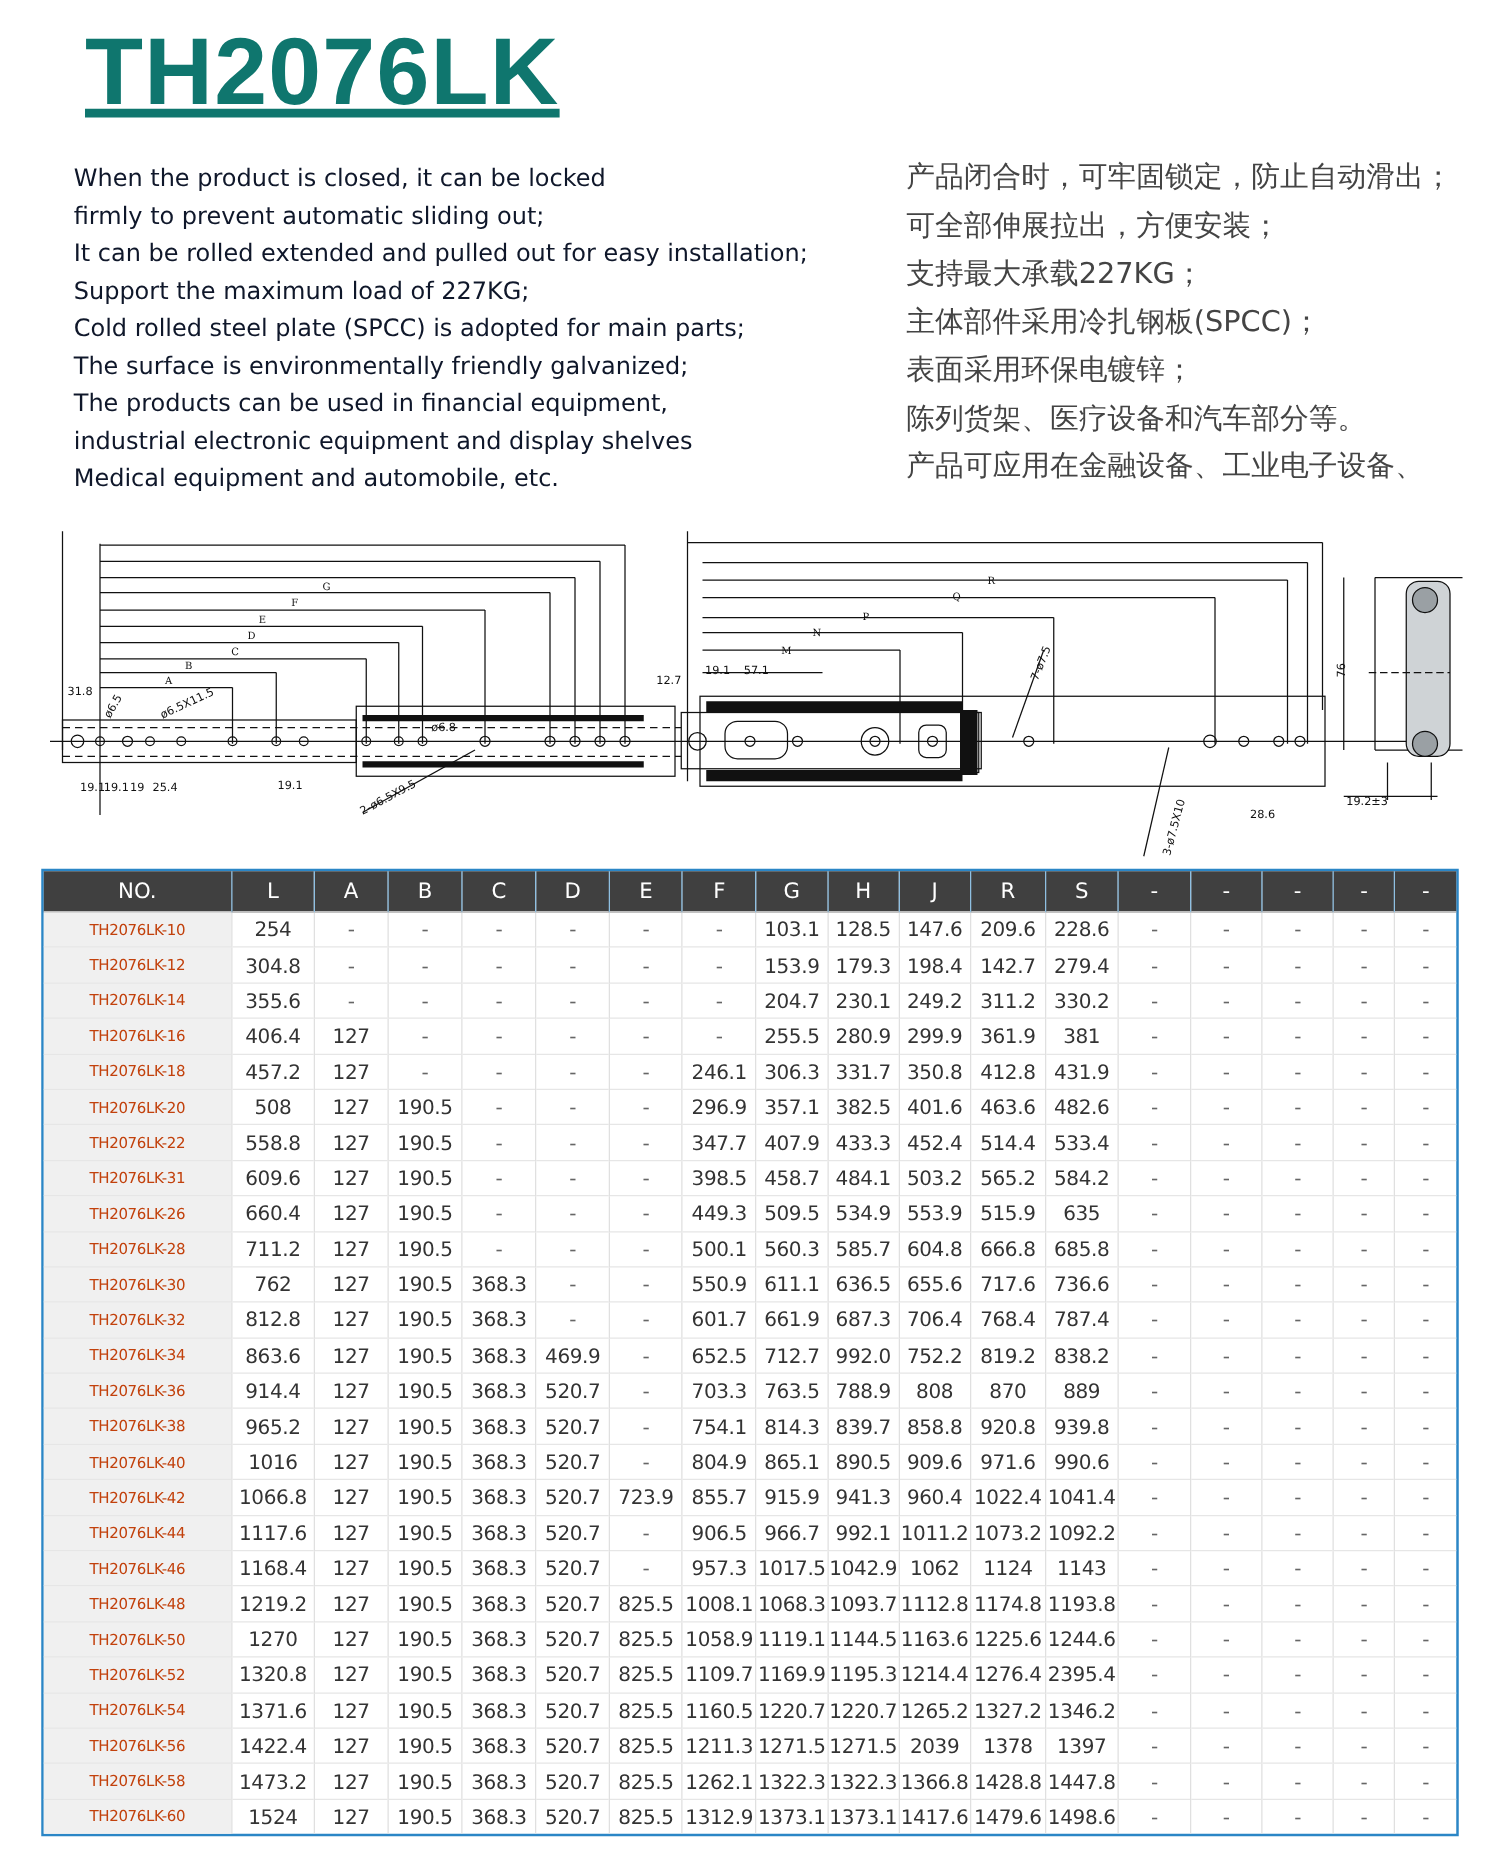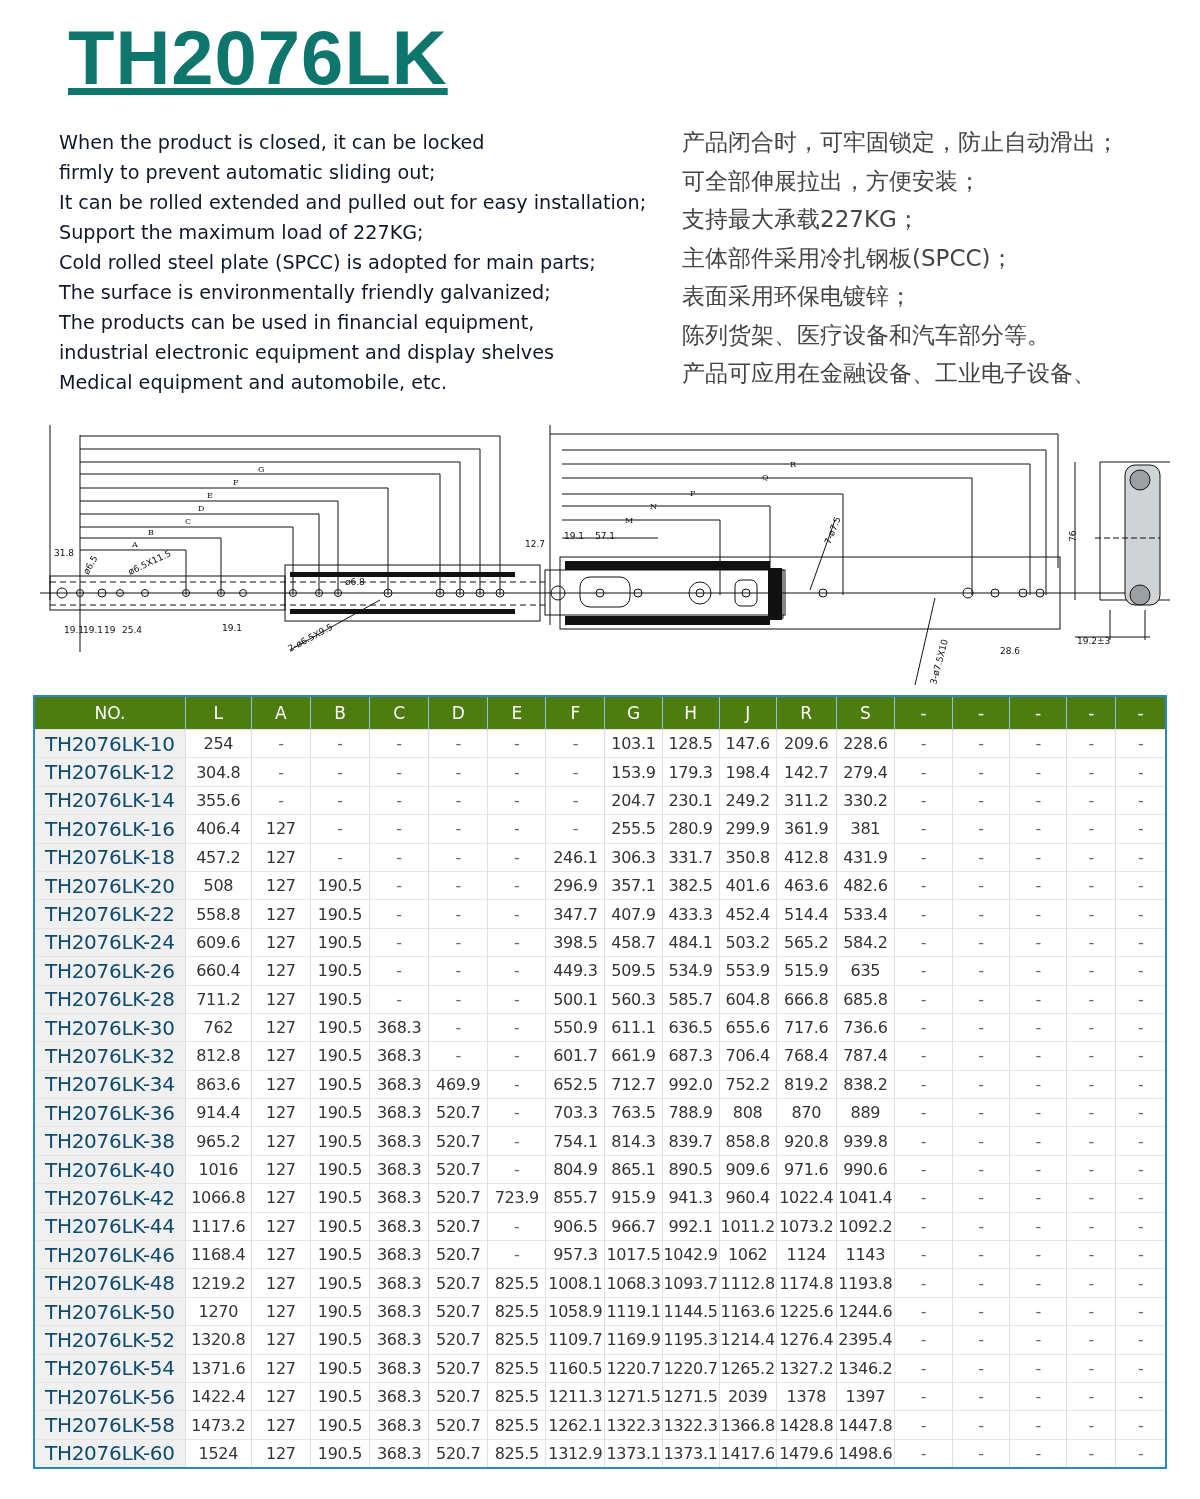--- a/index.html
+++ b/index.html
@@ -1,27 +1,27 @@
 <!DOCTYPE html>
 <html><head>
 <meta charset="utf-8">
 <style>
   html, body { margin: 0; padding: 0; background: #ffffff; }
   body { width: 1200px; height: 1499px; position: relative; overflow: hidden; font-family: "DejaVu Sans", sans-serif; color: #222; }
   .title { position: absolute; left: 68px; top: 20px; font-family: "Liberation Sans", sans-serif; font-weight: bold; font-size: 76px; color: #0f766e; letter-spacing: 1px; line-height: 1; text-decoration: underline; }
   .desc-en { position: absolute; left: 59px; top: 128px; font-family: "DejaVu Sans", sans-serif; font-size: 19.2px; line-height: 30px; color: #0f172a; }
-  .desc-zh { position: absolute; left: 682px; top: 123px; font-family: "DejaVu Sans", sans-serif; font-size: 23px; line-height: 38.5px; color: #444; }
+  .desc-zh { position: absolute; left: 725px; top: 123px; font-family: "DejaVu Sans", sans-serif; font-size: 23px; line-height: 38.5px; color: #444; }
   .desc-en div, .desc-zh div { white-space: nowrap; }
   .drawing { position: absolute; left: 40px; top: 420px; width: 1160px; height: 270px; }
   .tbl-wrap { position: absolute; left: 33px; top: 695px; width: 1134px; border: 2px solid #2b86c6; box-sizing: border-box; }
   table { border-collapse: collapse; width: 100%; table-layout: fixed; font-family: "DejaVu Sans", sans-serif; }
-  thead th { background: #4d7c0f; color: #fff; font-weight: normal; font-size: 17px; height: 32px; border-left: 1px solid #8fc0e2; padding: 0; }
+  thead th { background: #404040; color: #fff; font-weight: normal; font-size: 17px; height: 32px; border-left: 1px solid #8fc0e2; padding: 0; }
   thead th:first-child { border-left: none; }
   tbody td { height: 27.4px; font-size: 16px; text-align: center; border-left: 1px solid #e0e0e0; border-top: 1px solid #e6e6e6; padding: 0; white-space: nowrap; color: #333; letter-spacing: -0.3px; }
-  tbody td.no { background: #f0f0f0; color: #0c4a6e; font-size: 20px; border-left: none; }
+  tbody td.no { background: #f0f0f0; color: #c2410c; font-size: 12px; border-left: none; }
   tbody td.dash { color: #666; }
 </style>
 </head>
 <body>
 
 <div class="title">TH2076LK</div>
 
 <div class="desc-en">
   <div>When the product is closed, it can be locked</div>
   <div>firmly to prevent automatic sliding out;</div>
@@ -371,21 +371,21 @@
           <td>452.4</td>
           <td>514.4</td>
           <td>533.4</td>
           <td class="dash">-</td>
           <td class="dash">-</td>
           <td class="dash">-</td>
           <td class="dash">-</td>
           <td class="dash">-</td>
         </tr>
         <tr>
-          <td class="no">TH2076LK-24</td>
+          <td class="no">TH2076LK-31</td>
           <td>609.6</td>
           <td>127</td>
           <td>190.5</td>
           <td class="dash">-</td>
           <td class="dash">-</td>
           <td class="dash">-</td>
           <td>398.5</td>
           <td>458.7</td>
           <td>484.1</td>
           <td>503.2</td>

